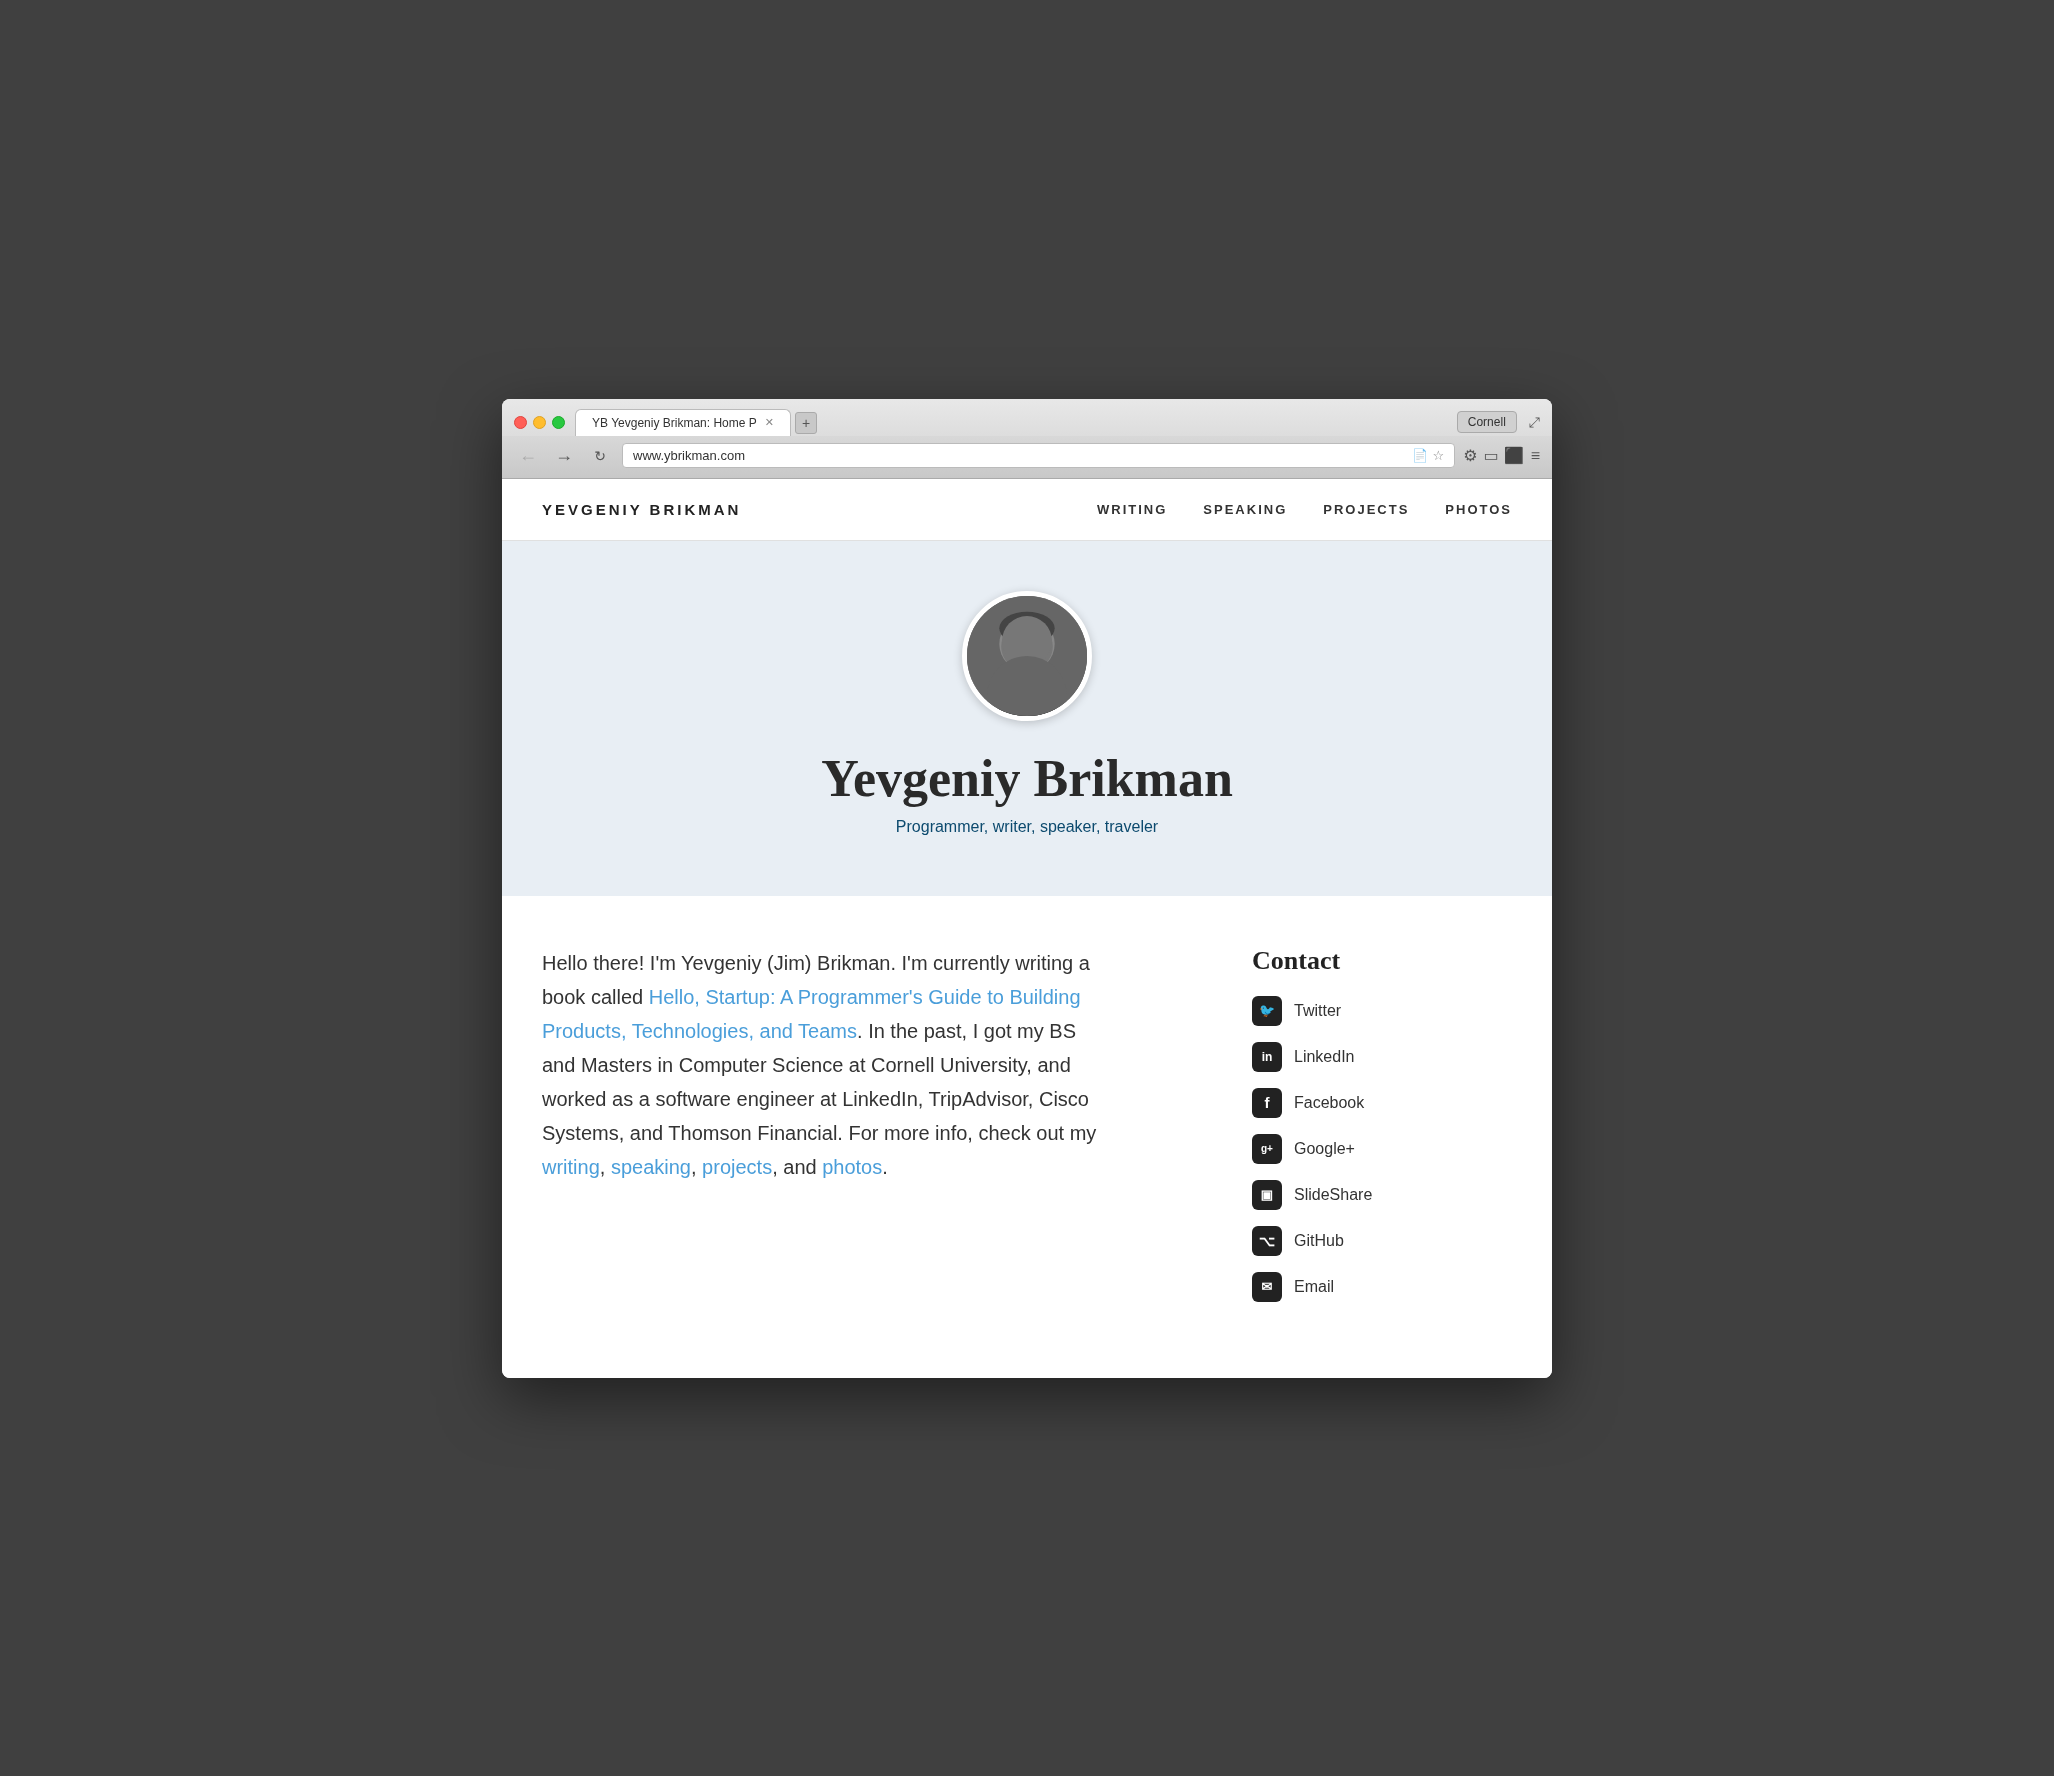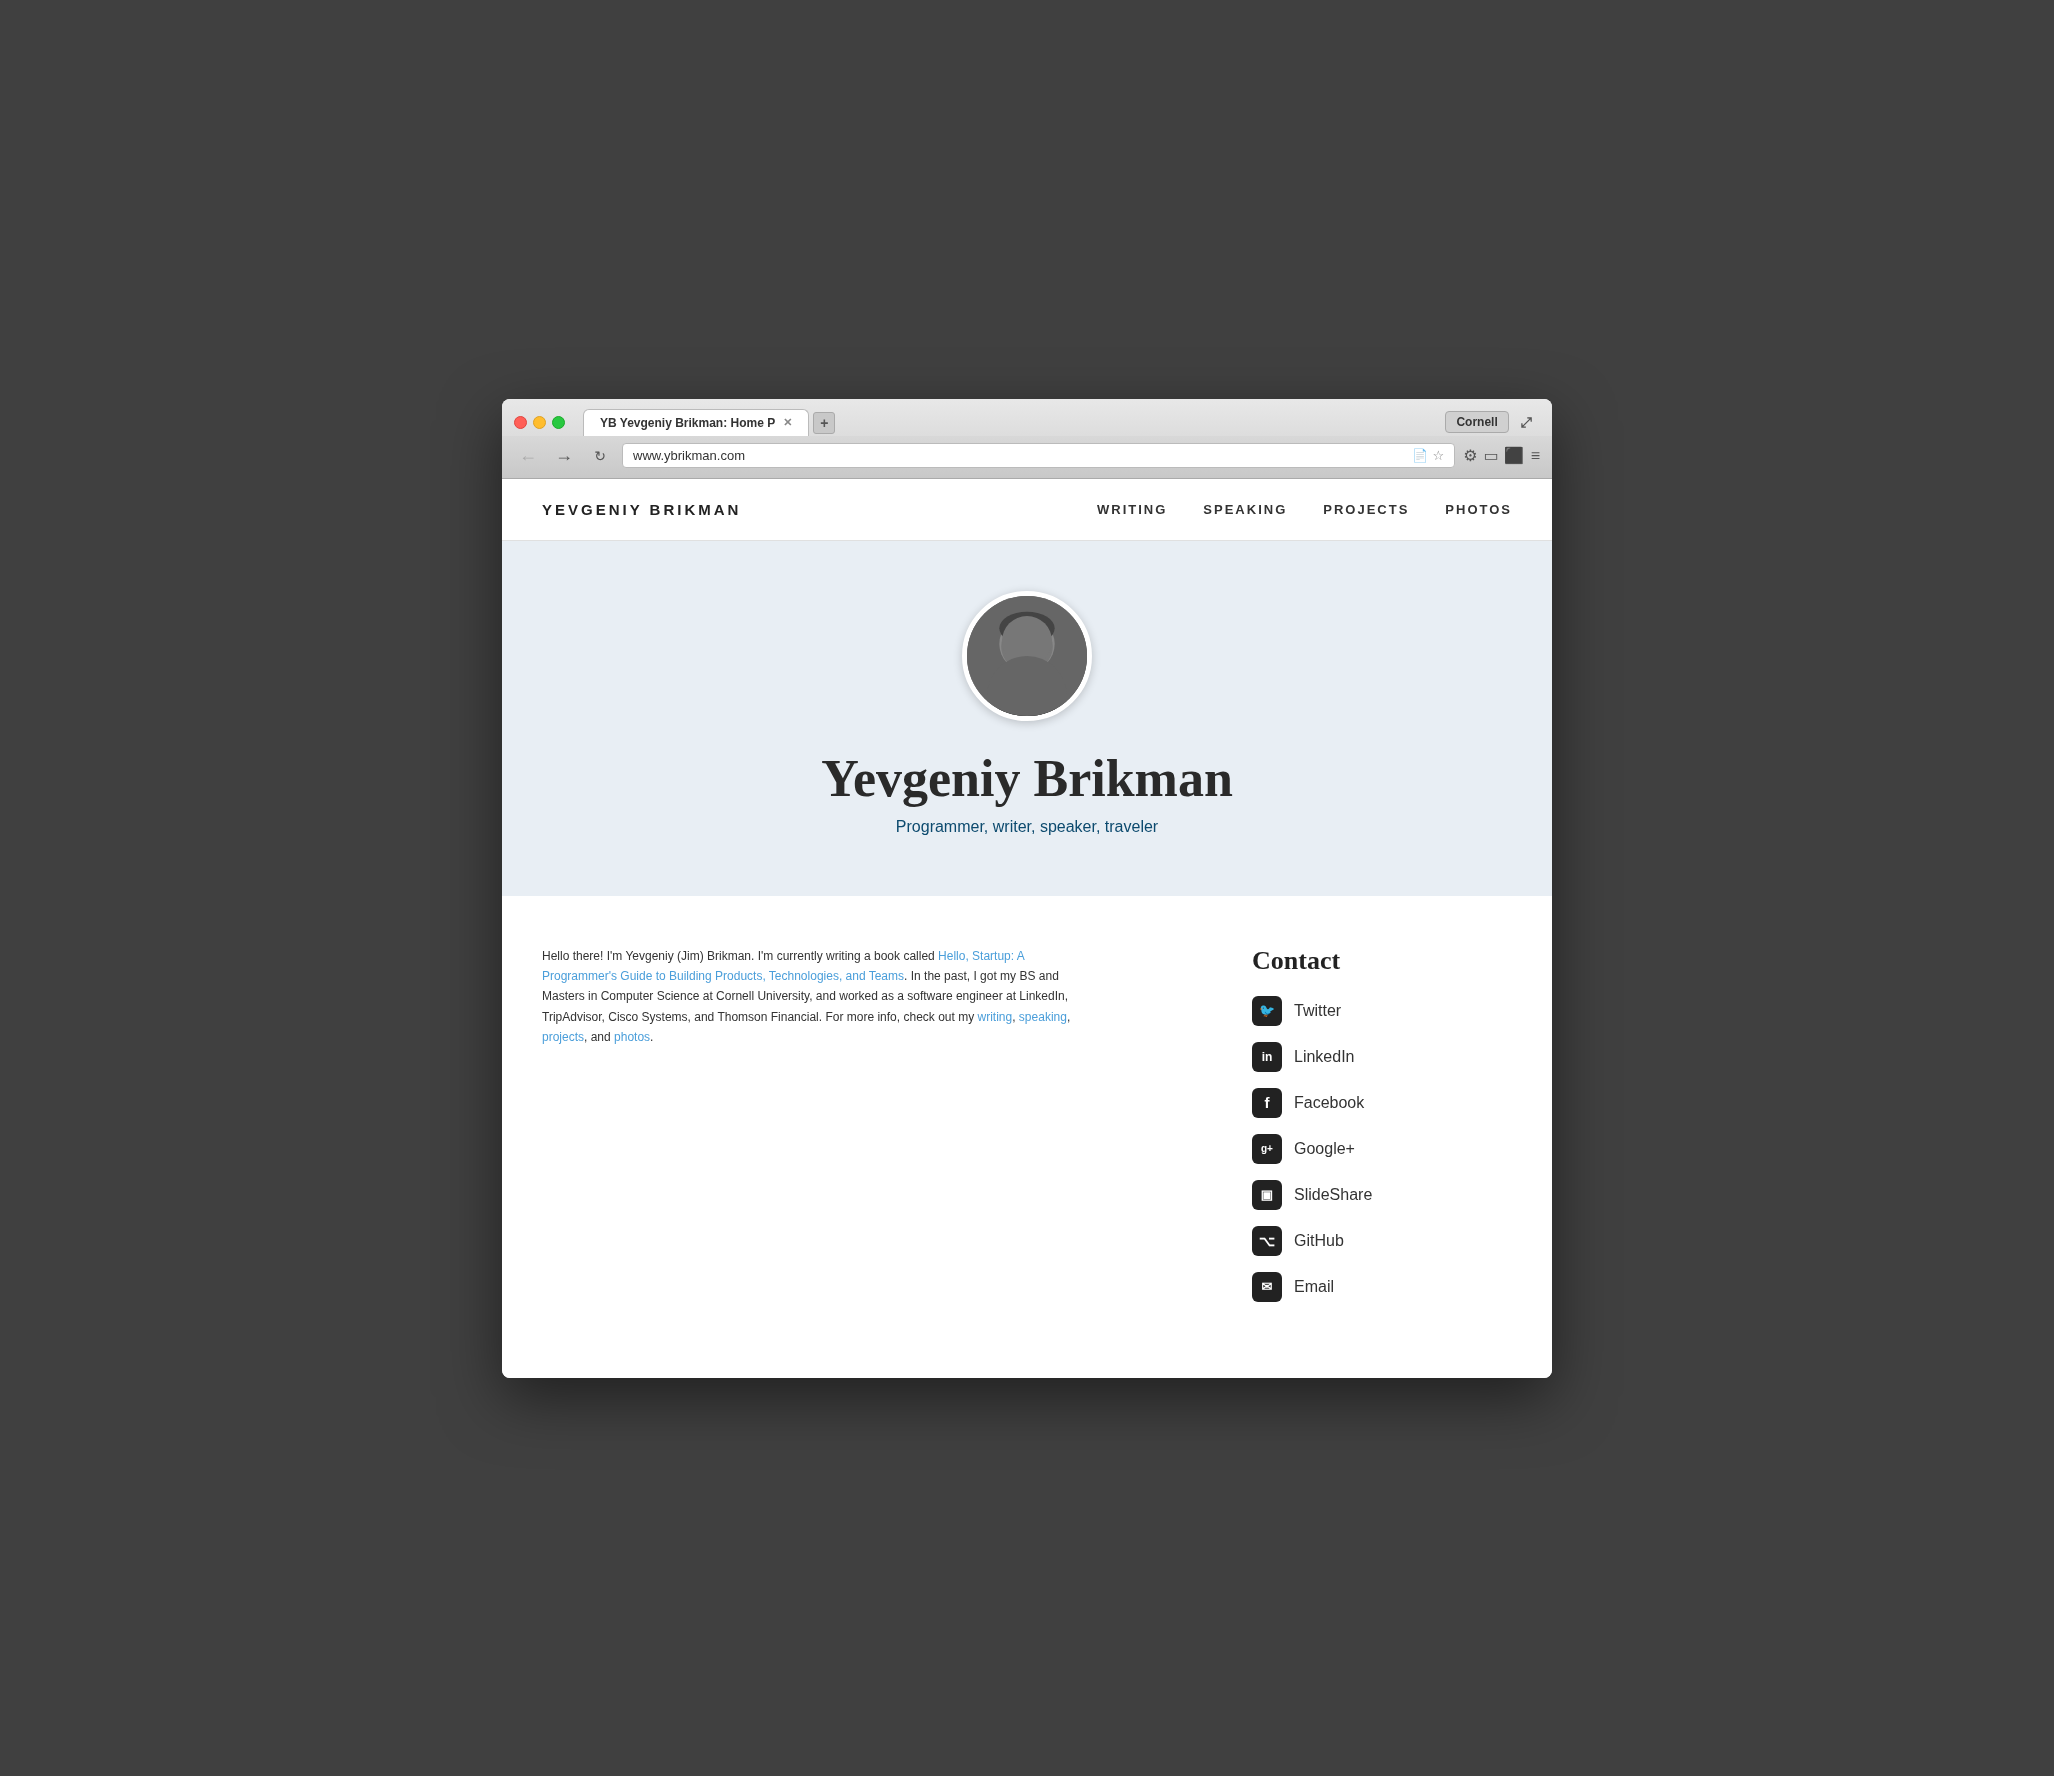--- a/index.html
+++ b/index.html
@@ -23,23 +23,22 @@
 
     
     .browser-chrome {
       background: linear-gradient(180deg, #e8e8e8 0%, #d0d0d0 100%);
       border-bottom: 1px solid #aaa;
     }
 
     .browser-titlebar {
       display: flex;
       align-items: center;
-      padding: 10px 20px 0 12px;
-      gap: 8px;
-      font-weight: bold;
+      padding: 10px 12px 0 12px;
+      gap: 0;
     }
 
     .traffic-lights {
       display: flex;
       gap: 6px;
       align-items: center;
     }
 
     .traffic-light {
       width: 13px;
@@ -291,21 +290,21 @@
 
     .section-title {
       font-size: 26px;
       font-weight: 700;
       color: #222;
       margin-bottom: 20px;
       font-family: Georgia, 'Times New Roman', serif;
     }
 
     .about-text {
-      font-size: 12px;
+      font-size: 20px;
       line-height: 1.7;
       color: #333;
     }
 
     .about-text a {
       color: #4a9eda;
       text-decoration: none;
     }
 
     .contact-section {

